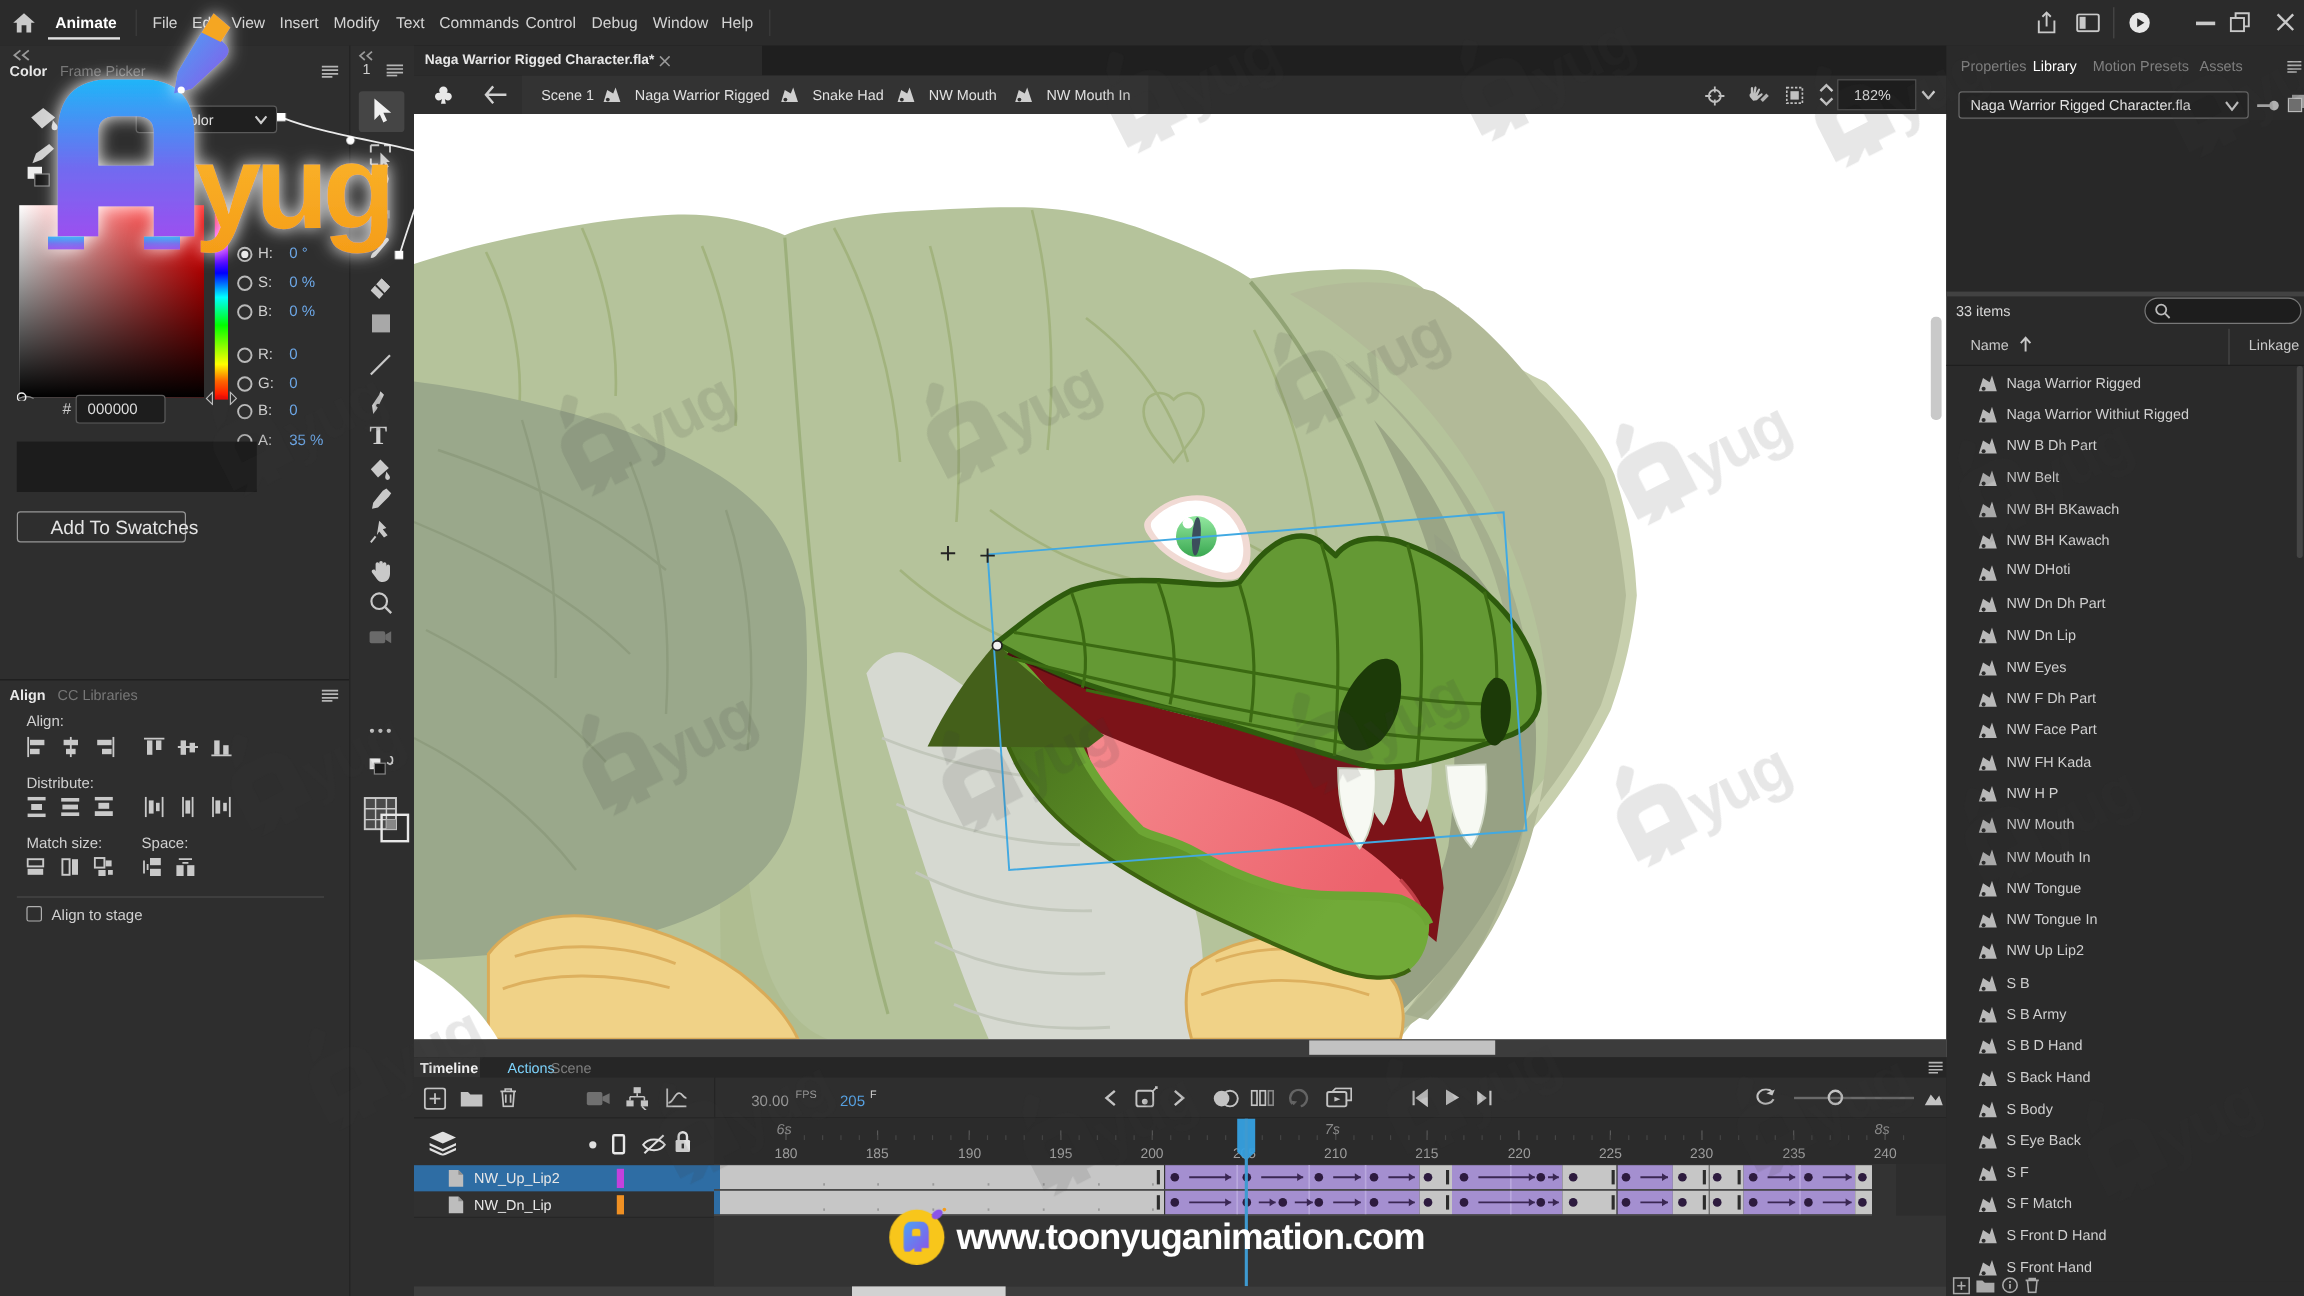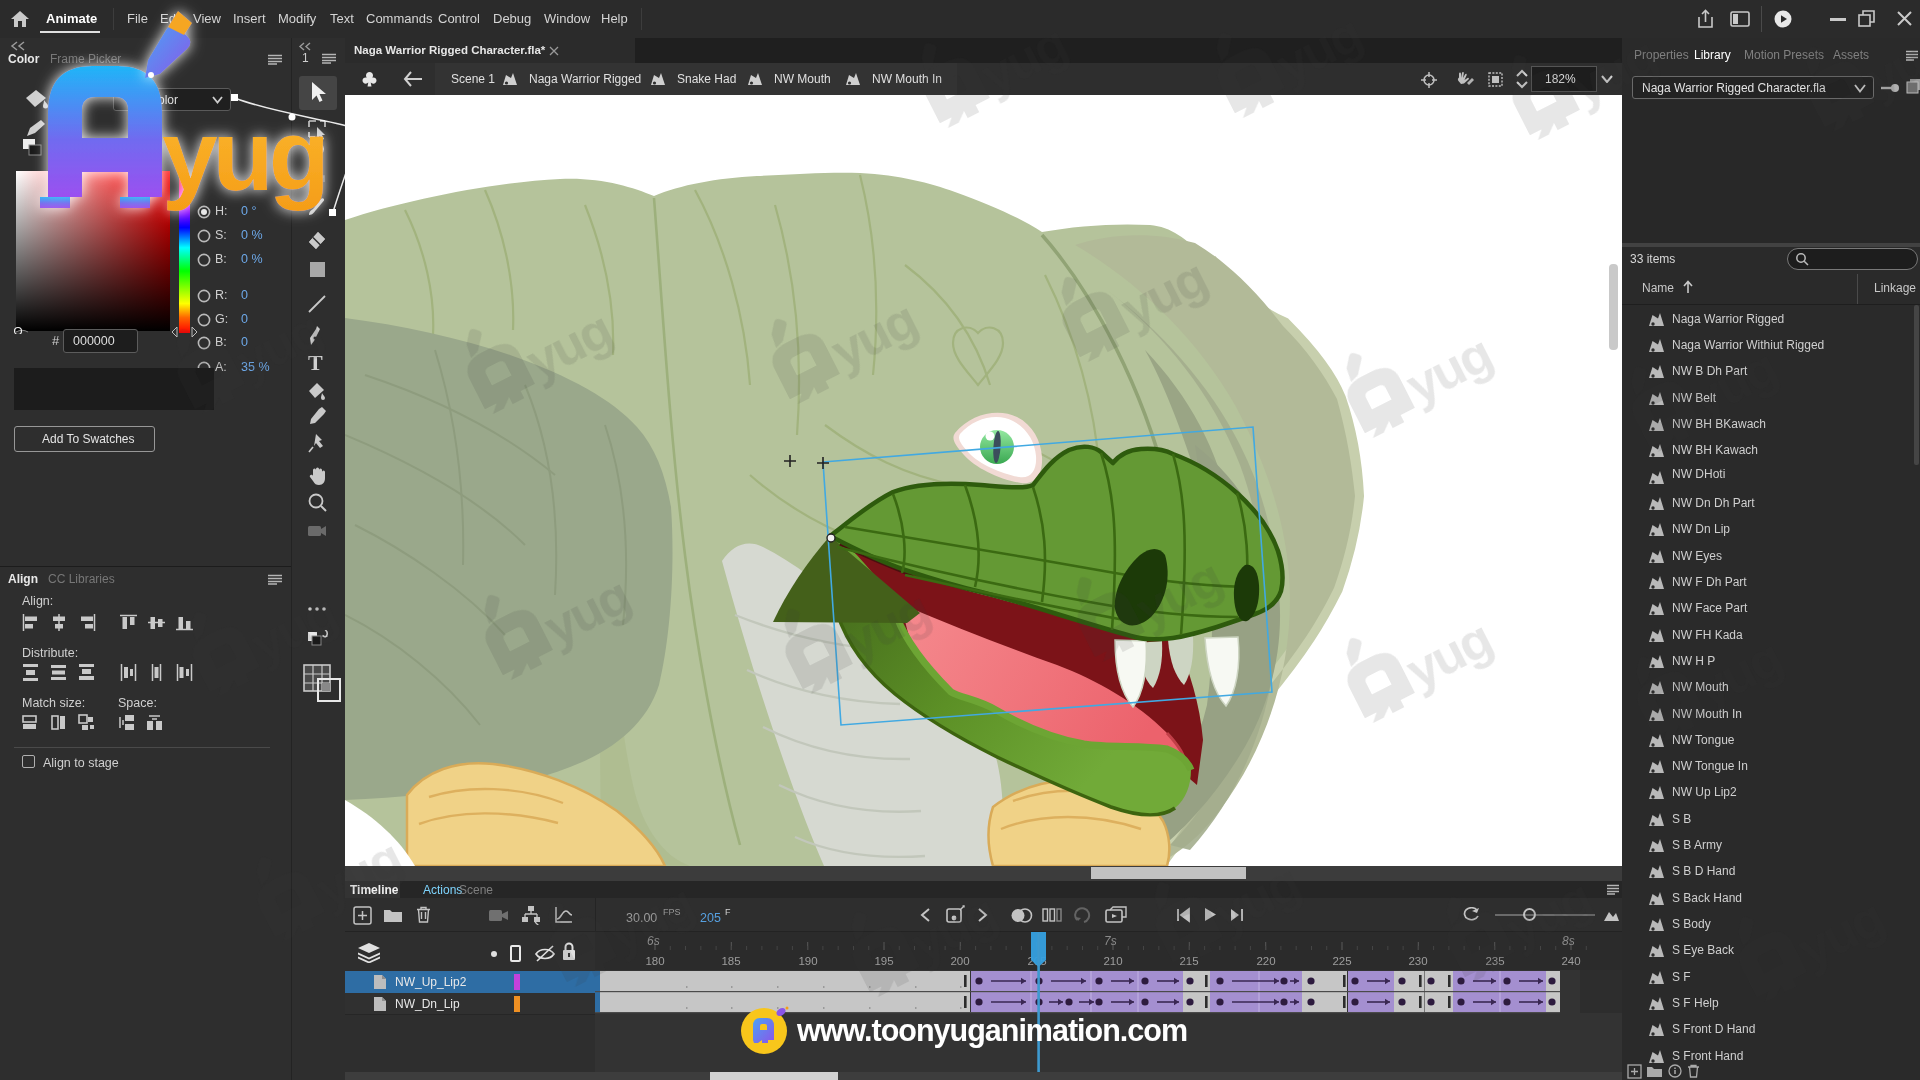--- a/index.html
+++ b/index.html
@@ -156,21 +156,21 @@
           <circle cx="7" cy="7" r="5.6" fill="none" stroke="#b9b9b9" stroke-width="1.6"></circle>
         </svg>
 <span class="abs" style="left:215px;top:322px;font-size:12.5px;color:#cfcfcf">A:</span>
 <span class="abs" style="left:241px;top:322px;font-size:12.5px;color:#6da8e8">35 %</span>
       </div>
   <span class="abs" style="left:52px;top:295px;color:#cfcfcf;font-size:13px">#</span>
   <div class="abs" style="left:63px;top:291px;width:75px;height:24px;background:#1d1d1d;border:1px solid #5c5c5c;border-radius:3px"></div>
   <span class="abs" style="left:73px;top:296px;color:#dedede;font-size:12.5px">000000</span>
   <div class="abs" style="left:14px;top:330px;width:200px;height:42px;background:#1c1c1c"></div>
   <div class="abs" style="left:14px;top:388px;width:141px;height:26px;border:1px solid #979797;border-radius:3px"></div>
-  <span class="abs" style="left:42px;top:394px;font-size:12px;color:#e4e4e4">Add To Swatches</span>
+  <span class="abs" style="left:42px;top:394px;font-size:16px;color:#e4e4e4">Add To Swatches</span>
 
   <div class="abs" style="left:0;top:528px;width:291px;height:1px;background:#1c1c1c"></div>
   <span class="abs paneltab" style="left:8px;top:534px">Align</span>
   <span class="abs paneltab dim" style="left:48px;top:534px">CC Libraries</span>
   <svg class="abs" style="left:268px;top:536px" width="14" height="11" viewBox="0 0 14 11">
         <g stroke="#b5b5b5" stroke-width="1.4">
           <path d="M0 1.5 L14 1.5 M0 4.5 L14 4.5 M0 7.5 L14 7.5 M0 10 L9 10"></path>
         </g>
       </svg>
   <span class="abs" style="left:22px;top:556px;font-size:12.5px;color:#d0d0d0">Align:</span>
@@ -1064,21 +1064,21 @@
 <span class="abs" style="left:50px;top:905.4px">S Eye Back</span>
 <svg class="abs" style="left:26px;top:931.8px" width="17" height="15" viewBox="0 0 17 15">
         <path d="M1 14 L4.5 3 L10 6.5 L12 1 L16 14 Z" fill="#b9b9b9"></path>
         <circle cx="5" cy="12" r="1.7" fill="#2a2a2a"></circle>
       </svg>
 <span class="abs" style="left:50px;top:931.8px">S F</span>
 <svg class="abs" style="left:26px;top:958.1px" width="17" height="15" viewBox="0 0 17 15">
         <path d="M1 14 L4.5 3 L10 6.5 L12 1 L16 14 Z" fill="#b9b9b9"></path>
         <circle cx="5" cy="12" r="1.7" fill="#2a2a2a"></circle>
       </svg>
-<span class="abs" style="left:50px;top:958.1px">S F Help</span>
+<span class="abs" style="left:50px;top:958.1px">S F Match</span>
 <svg class="abs" style="left:26px;top:984.4px" width="17" height="15" viewBox="0 0 17 15">
         <path d="M1 14 L4.5 3 L10 6.5 L12 1 L16 14 Z" fill="#b9b9b9"></path>
         <circle cx="5" cy="12" r="1.7" fill="#2a2a2a"></circle>
       </svg>
 <span class="abs" style="left:50px;top:984.4px">S Front D Hand</span>
 <svg class="abs" style="left:26px;top:1010.7px" width="17" height="15" viewBox="0 0 17 15">
         <path d="M1 14 L4.5 3 L10 6.5 L12 1 L16 14 Z" fill="#b9b9b9"></path>
         <circle cx="5" cy="12" r="1.7" fill="#2a2a2a"></circle>
       </svg>
 <span class="abs" style="left:50px;top:1010.7px">S Front Hand</span>

